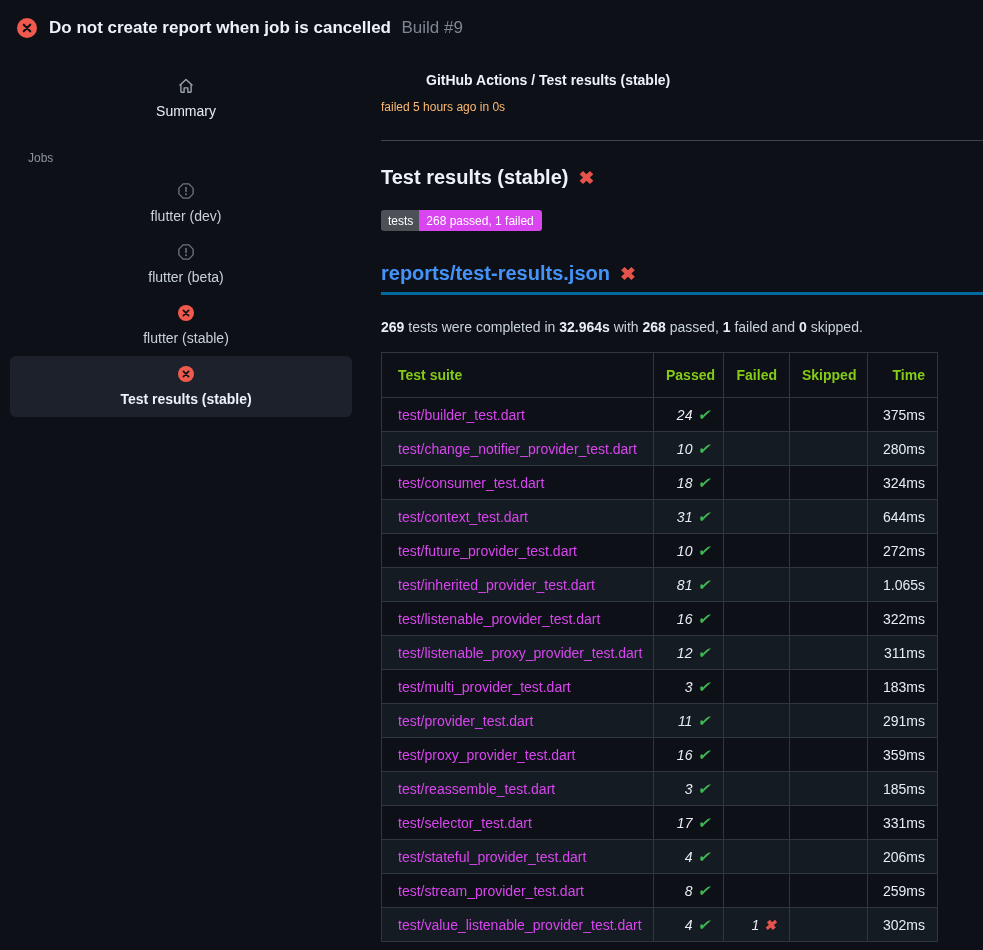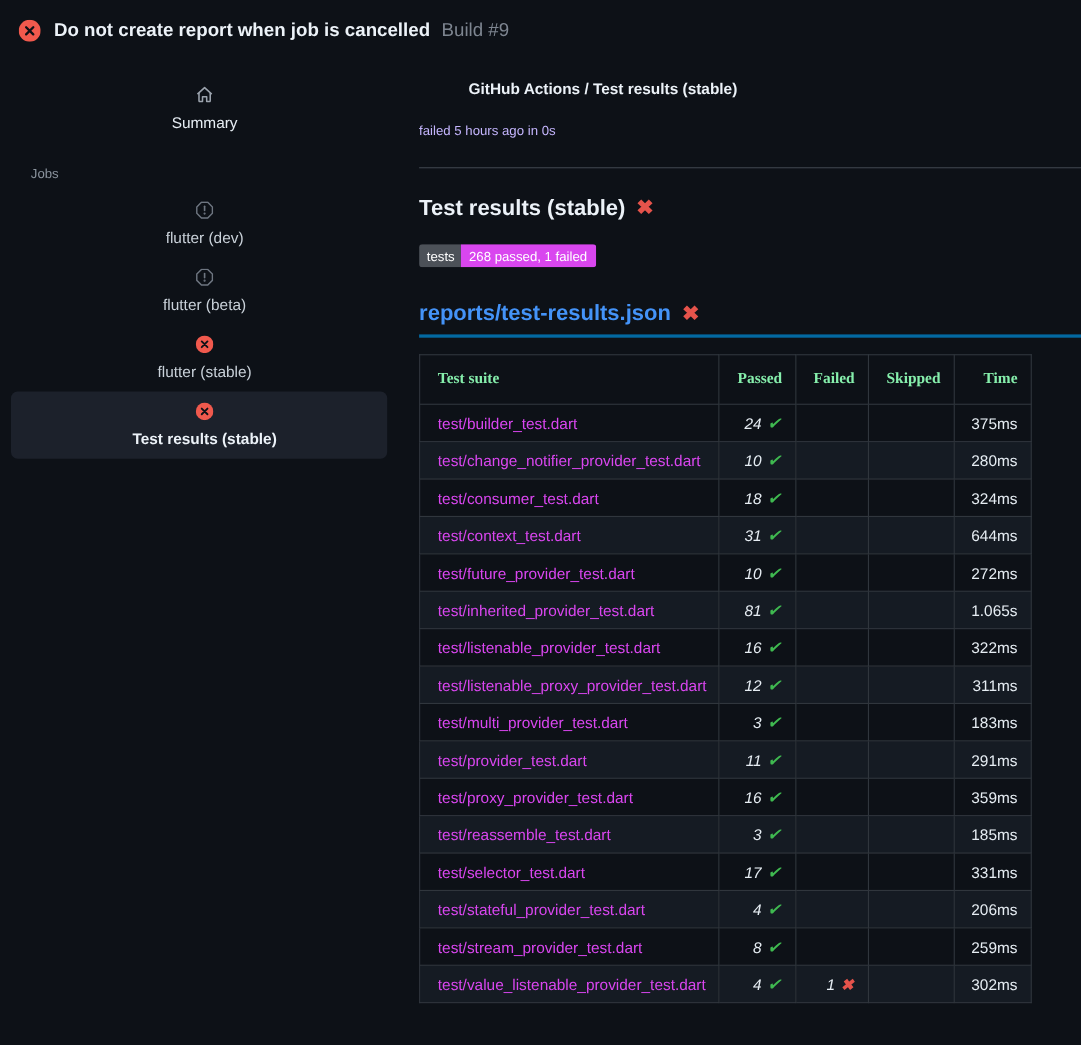--- a/index.html
+++ b/index.html
@@ -38,21 +38,21 @@
   }
   .side-item .ico { width:16px; height:16px; flex-shrink:0; }
   .side-item.summary { color:#e6edf3; }
   .jobs-label { margin:24px 0 8px 28px; font-size:12px; color:#8b949e; }
   .side-item.job { padding-top:10px; padding-bottom:10px; }
   .side-item.selected { background:#1c212b; color:#ecf2f8; font-weight:700; }
   .ico-red { color:#f0594d; }
 
   
   .crumb { font-size:14px; font-weight:700; color:#ecf2f8; line-height:20px;margin-left:45px; }
-  .status-line { margin-top:20px; font-size:12px; color:#c4b5fd; line-height:18px; }
+  .status-line { margin-top:8px; font-size:12px; color:#fdba74; line-height:18px; }
   .divider { margin-top:24px; border-top:1px solid #3d444d; }
 
   .h1 {
     margin-top:25px;
     font-size:20px; font-weight:700; color:#ecf2f8;
     display:flex; align-items:center; gap:10px;
   }
   .cross-glyph { color:#e5534b; font-weight:700; font-size:19px; line-height:1; transform:scaleY(.95); }
 
   .badge {
@@ -80,21 +80,21 @@
     font-size:14px;
     width:556px;
     table-layout:fixed;
   }
   .results th, .results td {
     border:1px solid #30363d;
     padding:0 12px;
     height:34px;
     white-space:nowrap; overflow:hidden;
   }
-  .results th { height:45px; font-weight:700; color:#86efac; text-align:right;font-family:Liberation Serif, serif; }
+  .results th { height:45px; font-weight:700; color:#84cc16; text-align:right; }
   .results th:first-child { text-align:left; padding-left:16px; }
   .results td { text-align:right; color:#e6edf3; }
   .results td.suite { text-align:left; padding-left:16px; }
   .results td.suite a { color:#d946ef; text-decoration:none; }
   .results tbody tr:nth-child(even) { background:#151b23; }
   .results col.c-suite { width:272px; }
   .results col.c-passed { width:70px; }
   .results col.c-failed { width:66px; }
   .results col.c-skipped { width:78px; }
   .results col.c-time { width:70px; }
@@ -175,20 +175,21 @@
     <div class="badge">
       <span class="b-label">tests</span>
       <span class="b-value">268 passed, 1 failed</span>
     </div>
 
     <div class="h2">
       <a href="#">reports/test-results.json</a>
       <span class="cross-glyph">✖</span>
     </div>
 
+    <p class="summary-line" id="summary-line"><b>269</b><span> tests were completed in </span><b>32.964s</b><span> with </span><b>268</b><span> passed, </span><b>1</b><span> failed and </span><b>0</b><span> skipped.</span></p>
 
     <table class="results">
       <colgroup>
         <col class="c-suite">
           <col class="c-passed">
           <col class="c-failed">
           <col class="c-skipped">
           <col class="c-time">
       </colgroup>
       <thead>

